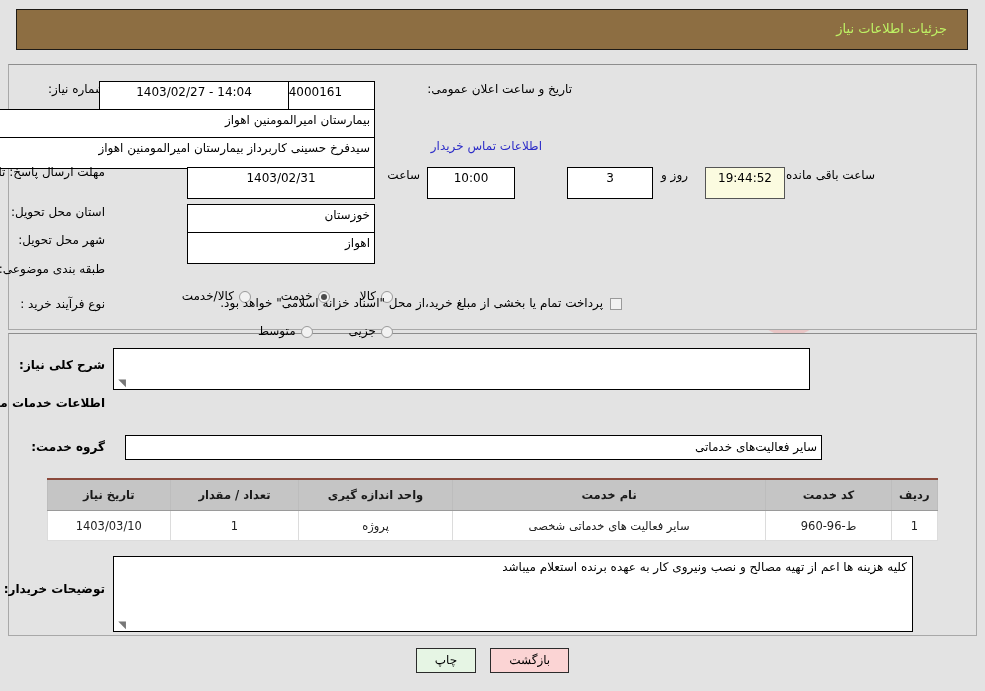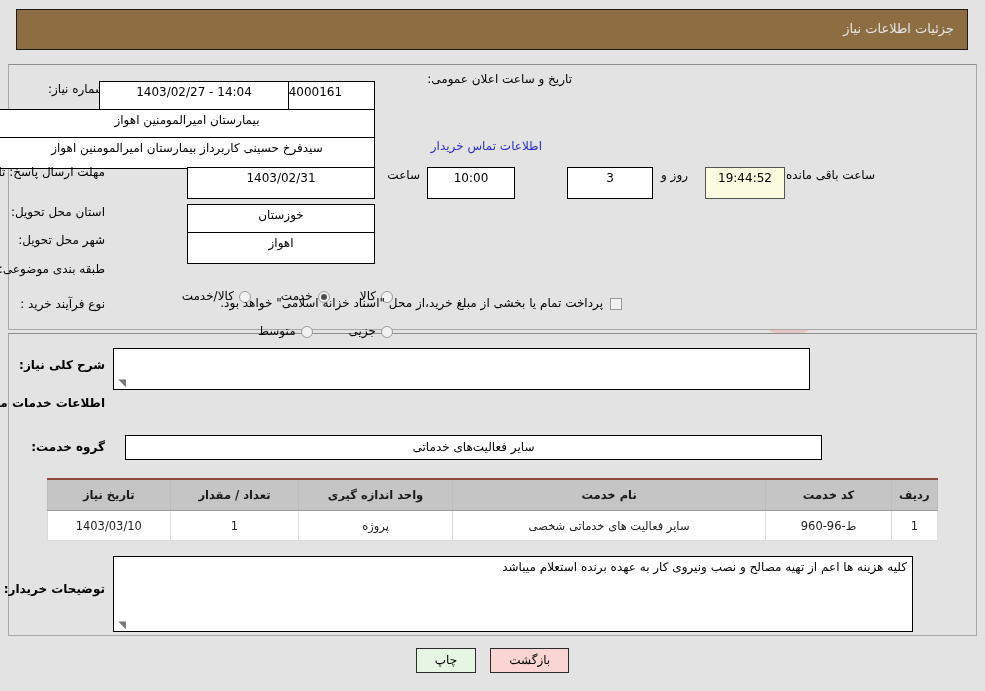--- a/index.html
+++ b/index.html
@@ -56,23 +56,23 @@
     top: 9px;
     width: 952px;
     height: 41px;
     background: #8d6e42;
     border: 1px solid #1d1a16;
     box-sizing: border-box;
     z-index: 10;
   }
   .titlebar .t-text {
     position: absolute;
-    right: 13px;
+    right: 20px;
     top: 11px;
-    color: #e5e5e5;
+    color: #bef264;
     font-size: 13px;
   }
 
   
   .panel {
     position: absolute;
     background: #e3e3e3;
     border: 1px solid #a8a8a8;
     border-top-color: #8d8d8d;
     box-sizing: border-box;
@@ -112,21 +112,21 @@
     box-sizing: border-box;
     height: 32px;
     line-height: 20px;
     padding: 0 4px;
     font-size: 12px;
     color: #000;
     text-align: center;
     white-space: nowrap;
     overflow: hidden;
   }
-  .fld.rt { }
+  .fld.rt { text-align: right; }
   .fld.yel {
     background: #fbfbe0;
     border: 1px solid #555;
   }
   .link {
     color: #2c2cc8;
     font-size: 12px;
     white-space: nowrap;
     cursor: pointer;
   }
@@ -258,21 +258,21 @@
 <div class="titlebar">
   <span class="t-text">جزئیات اطلاعات نیاز</span>
 </div>
 
 <div class="panel" id="panel-top"></div>
 
 <div class="frow" style="right:880px; top:82px;">
   <span class="lbl">شماره نیاز:</span>
 </div>
 <div class="fld" style="position:absolute; right:610px; top:81px; width:188px; z-index:12;">1103005934000161</div>
-<div class="frow" style="right:413px; top:72px;">
+<div class="frow" style="right:413px; top:82px;">
   <span class="lbl">تاریخ و ساعت اعلان عمومی:</span>
 </div>
 <div class="fld" style="position:absolute; right:696px; top:81px; left:99px; width:190px; z-index:12;">14:04 - 1403/02/27</div>
 
 <div class="frow" style="right:880px; top:110px;">
   <span class="lbl">نام دستگاه خریدار:</span>
 </div>
 <div class="fld rt" style="position:absolute; right:610px; top:109px; width:376px; z-index:12;">بیمارستان امیرالمومنین اهواز</div>
 
 <div class="frow" style="right:880px; top:138px;">

